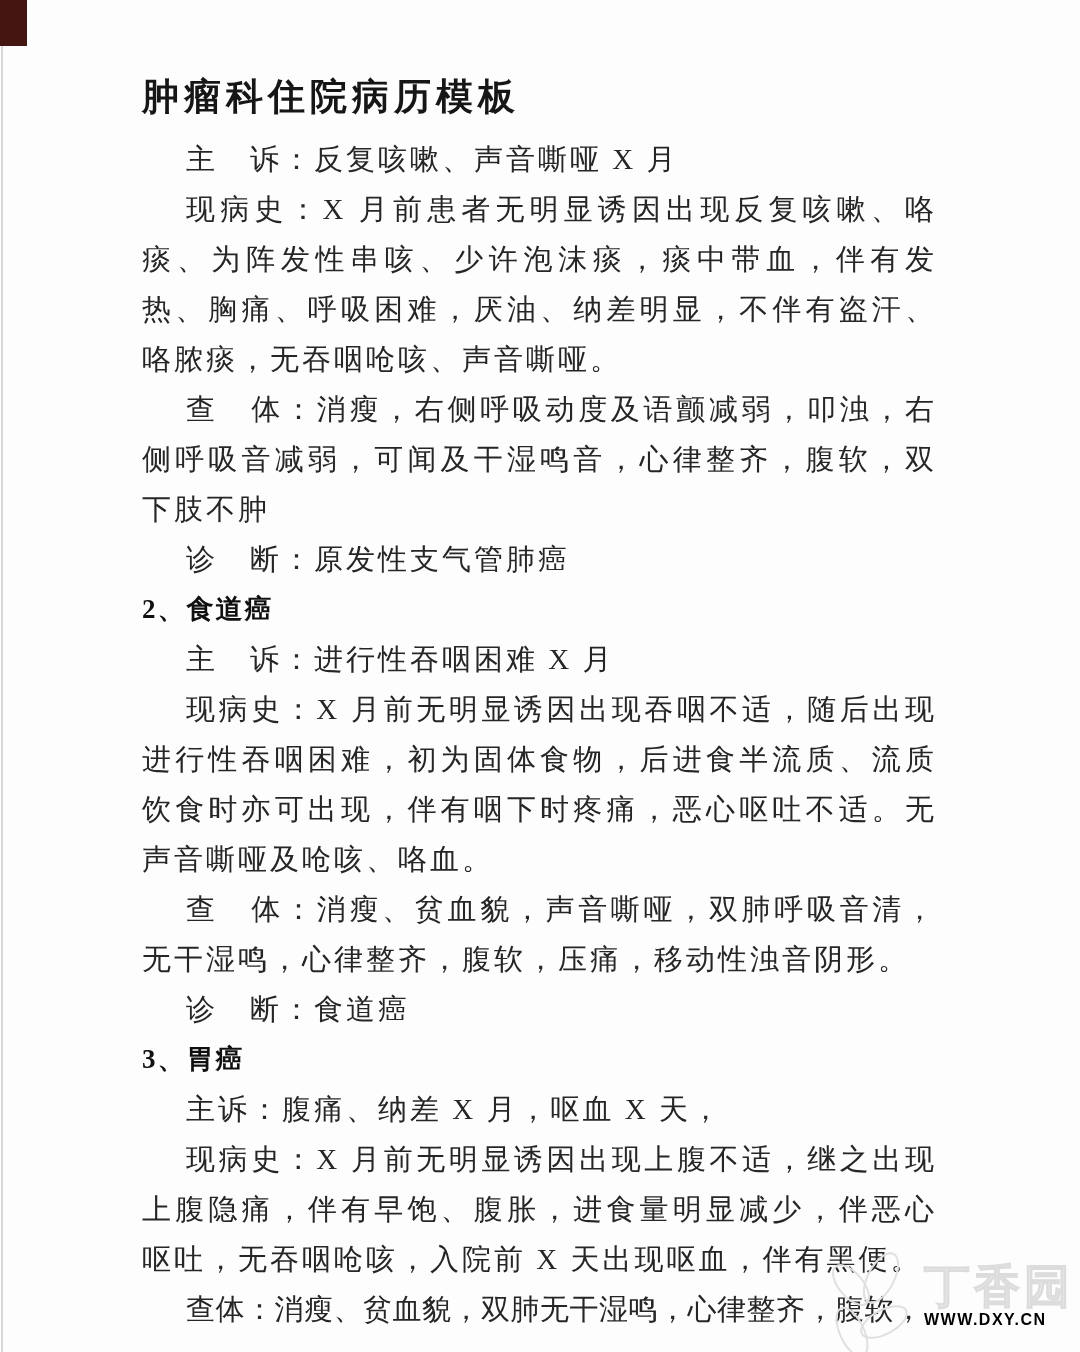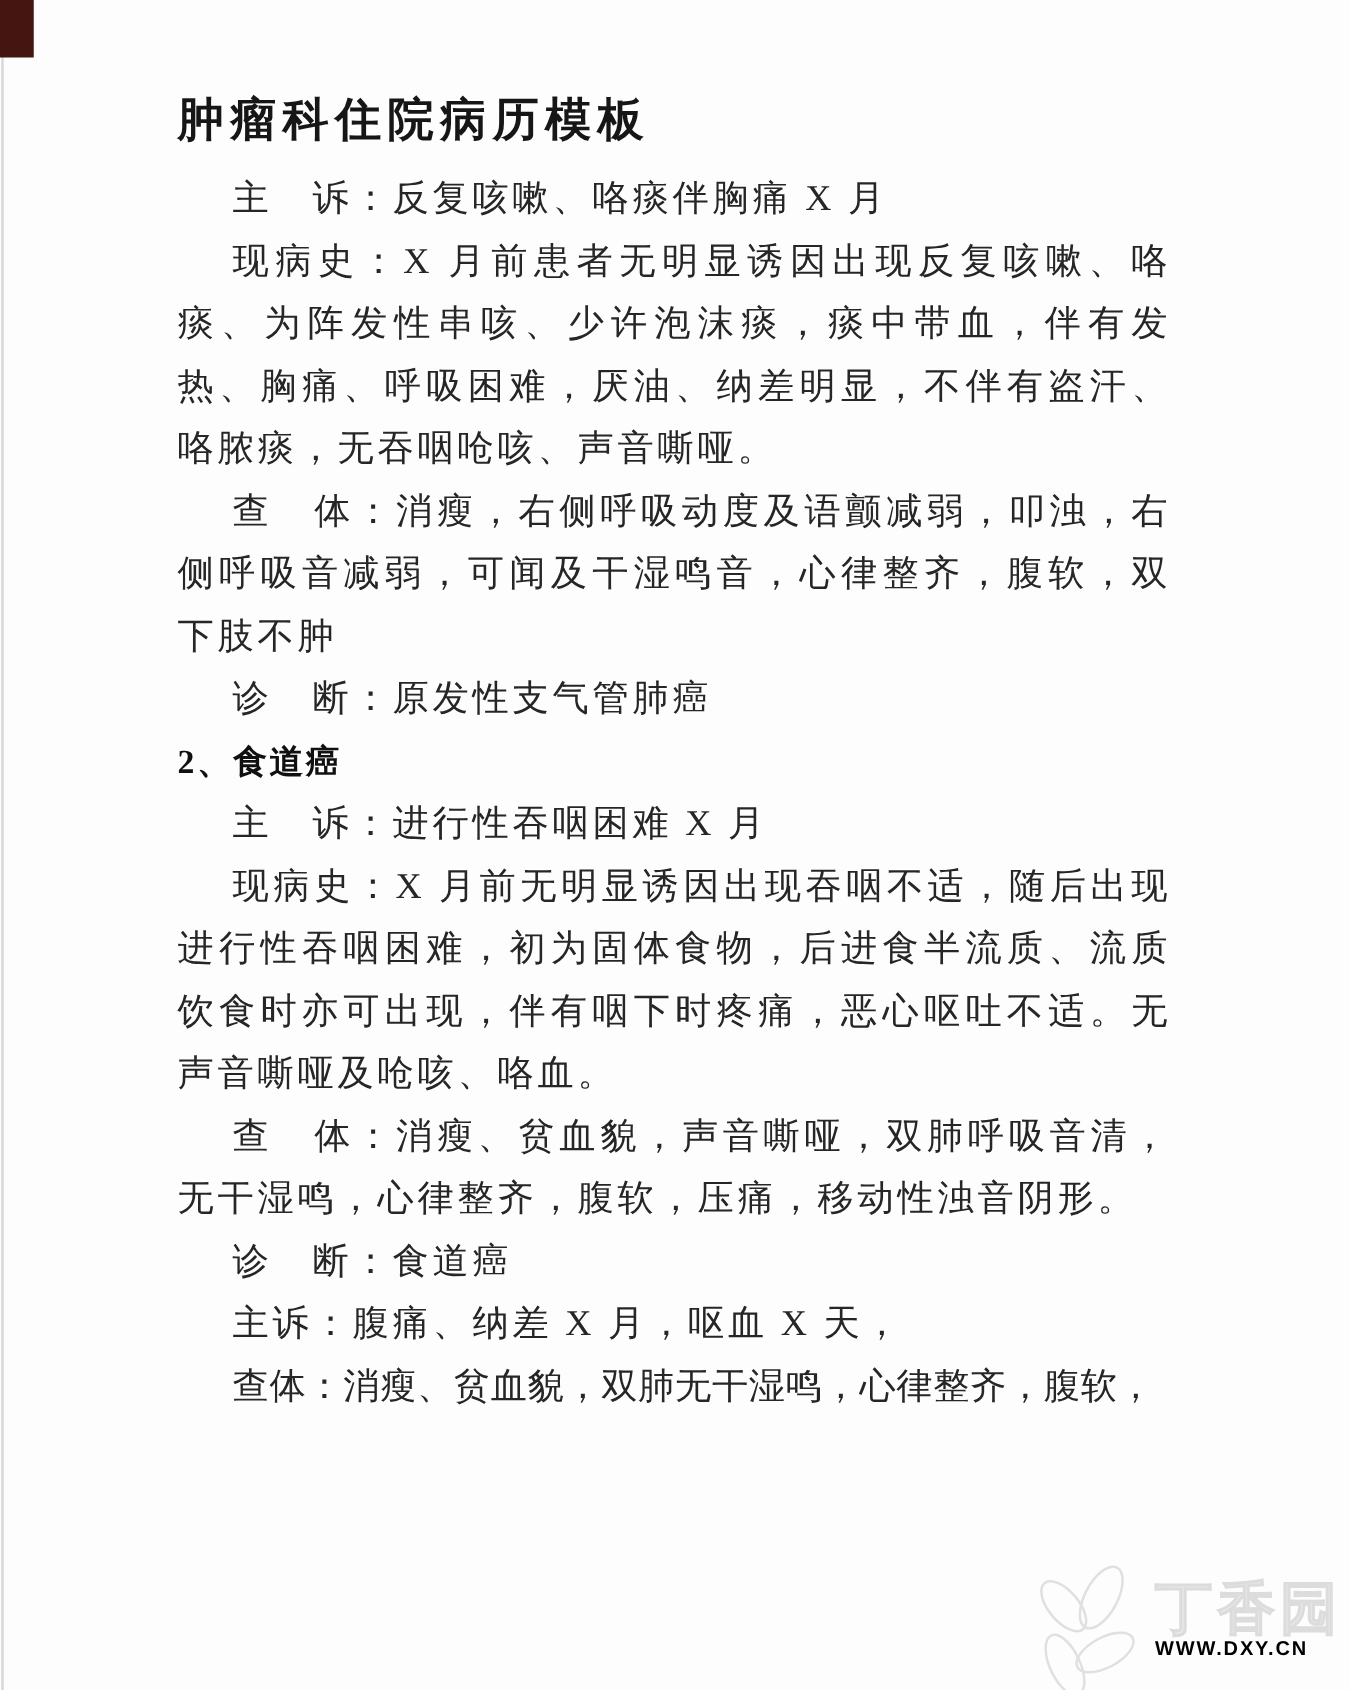--- a/index.html
+++ b/index.html
@@ -86,32 +86,34 @@
 </style>
 </head>
 <body>
 
 <div class="scan-edge"></div>
 <div class="corner-mark"></div>
 
 <div class="doc">
   <h1 class="doc-title">肿瘤科住院病历模板</h1>
 
-  <p class="item"><span class="label">主　诉：</span><span>反复咳嗽、咯痰伴胸痛 X 月</span></p>
+  <p class="item"><span class="label">主　诉：</span><span>反复咳嗽、声音嘶哑 X 月</span></p>
   <p class="item"><span class="label">现病史：</span><span>X 月前患者无明显诱因出现反复咳嗽、咯痰、为阵发性串咳、少许泡沫痰，痰中带血，伴有发热、胸痛、呼吸困难，厌油、纳差明显，不伴有盗汗、咯脓痰，无吞咽呛咳、声音嘶哑。</span></p>
   <p class="item"><span class="label">查　体：</span><span>消瘦，右侧呼吸动度及语颤减弱，叩浊，右侧呼吸音减弱，可闻及干湿鸣音，心律整齐，腹软，双下肢不肿</span></p>
   <p class="item"><span class="label">诊　断：</span><span>原发性支气管肺癌</span></p>
 
   <h2 class="section-heading">2、食道癌</h2>
   <p class="item"><span class="label">主　诉：</span><span>进行性吞咽困难 X 月</span></p>
   <p class="item"><span class="label">现病史：</span><span>X 月前无明显诱因出现吞咽不适，随后出现进行性吞咽困难，初为固体食物，后进食半流质、流质饮食时亦可出现，伴有咽下时疼痛，恶心呕吐不适。无声音嘶哑及呛咳、咯血。</span></p>
   <p class="item"><span class="label">查　体：</span><span>消瘦、贫血貌，声音嘶哑，双肺呼吸音清，无干湿鸣，心律整齐，腹软，压痛，移动性浊音阴形。</span></p>
   <p class="item"><span class="label">诊　断：</span><span>食道癌</span></p>
 
+  <h2 class="section-heading">3、胃癌</h2>
   <p class="item"><span class="label">主诉：</span><span>腹痛、纳差 X 月，呕血 X 天，</span></p>
+  <p class="item"><span class="label">现病史：</span><span>X 月前无明显诱因出现上腹不适，继之出现上腹隐痛，伴有早饱、腹胀，进食量明显减少，伴恶心呕吐，无吞咽呛咳，入院前 X 天出现呕血，伴有黑便。</span></p>
   <p class="item tight"><span class="label">查体：</span><span>消瘦、贫血貌，双肺无干湿鸣，心律整齐，腹软，</span></p>
 </div>
 
 <div class="watermark">
   <svg class="wm-flower" width="100" height="110" viewBox="0 0 100 110">
     <g fill="none" stroke="#e0e0e0" stroke-width="2">
       <ellipse cx="63" cy="28" rx="13" ry="27" transform="rotate(28 63 28)"></ellipse>
       <ellipse cx="33" cy="35" rx="12" ry="24" transform="rotate(-40 33 35)"></ellipse>
       <ellipse cx="66" cy="72" rx="12" ry="25" transform="rotate(62 66 72)"></ellipse>
       <ellipse cx="34" cy="82" rx="12" ry="26" transform="rotate(-25 34 82)"></ellipse>

